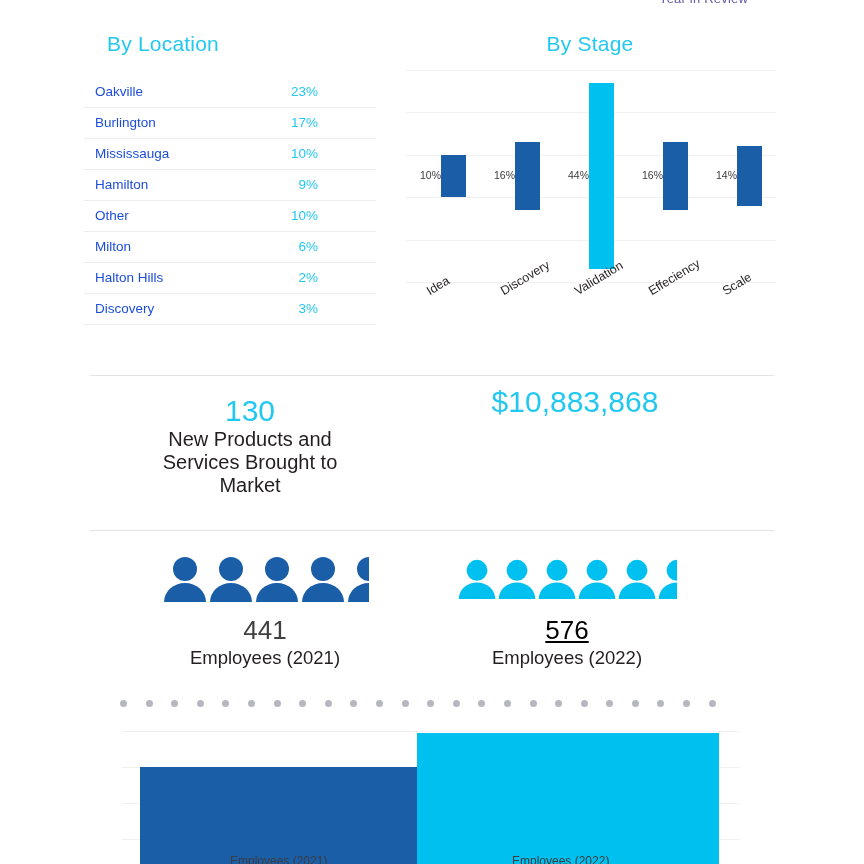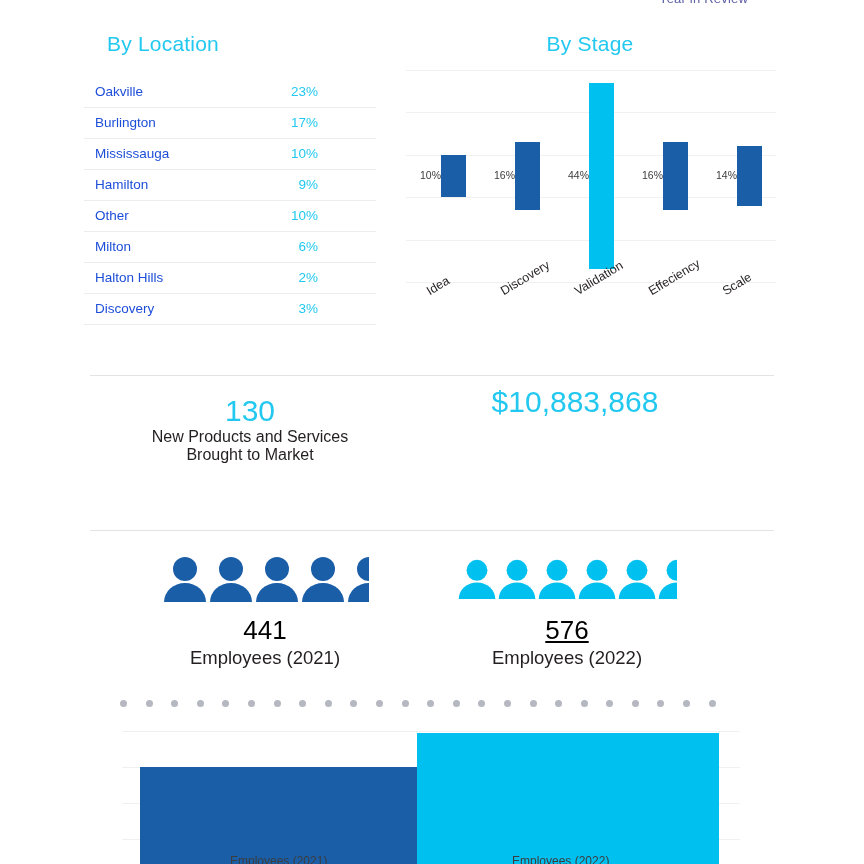--- a/index.html
+++ b/index.html
@@ -181,21 +181,21 @@
   .stat-label {
     color: #231f20;
     line-height: 1.17;
   }
   #stat-products {
     left: 140px;
     top: 394px;
     width: 220px;
   }
   #stat-products .stat-value { font-size: 30px; }
-  #stat-products .stat-label { font-size: 16px; }
+  #stat-products .stat-label { font-size: 20px; }
   #stat-funding {
     left: 450px;
     top: 385px;
     width: 250px;
   }
   #stat-funding .stat-value { font-size: 30px; }
   #stat-funding .stat-label { font-size: 20px; }
 
   
   .emp-block {
@@ -211,21 +211,21 @@
     justify-content: center;
     overflow: hidden;
   }
   .emp-icons svg { display: block; }
   .emp-value {
     font-size: 26px;
     line-height: 1.25;
     margin-top: 12px;
     font-weight: 400;
   }
-  .emp-value.c-dark { color: #000000; text-align: center; }
+  .emp-value.c-dark { color: #404040; text-align: center; }
   .emp-value.c-cyan { color: #000000; text-decoration: underline; }
   .emp-label {
     font-size: 18.5px;
     color: #231f20;
     line-height: 1.2;
   }
 
   
   #dot-row {
     position: absolute;

